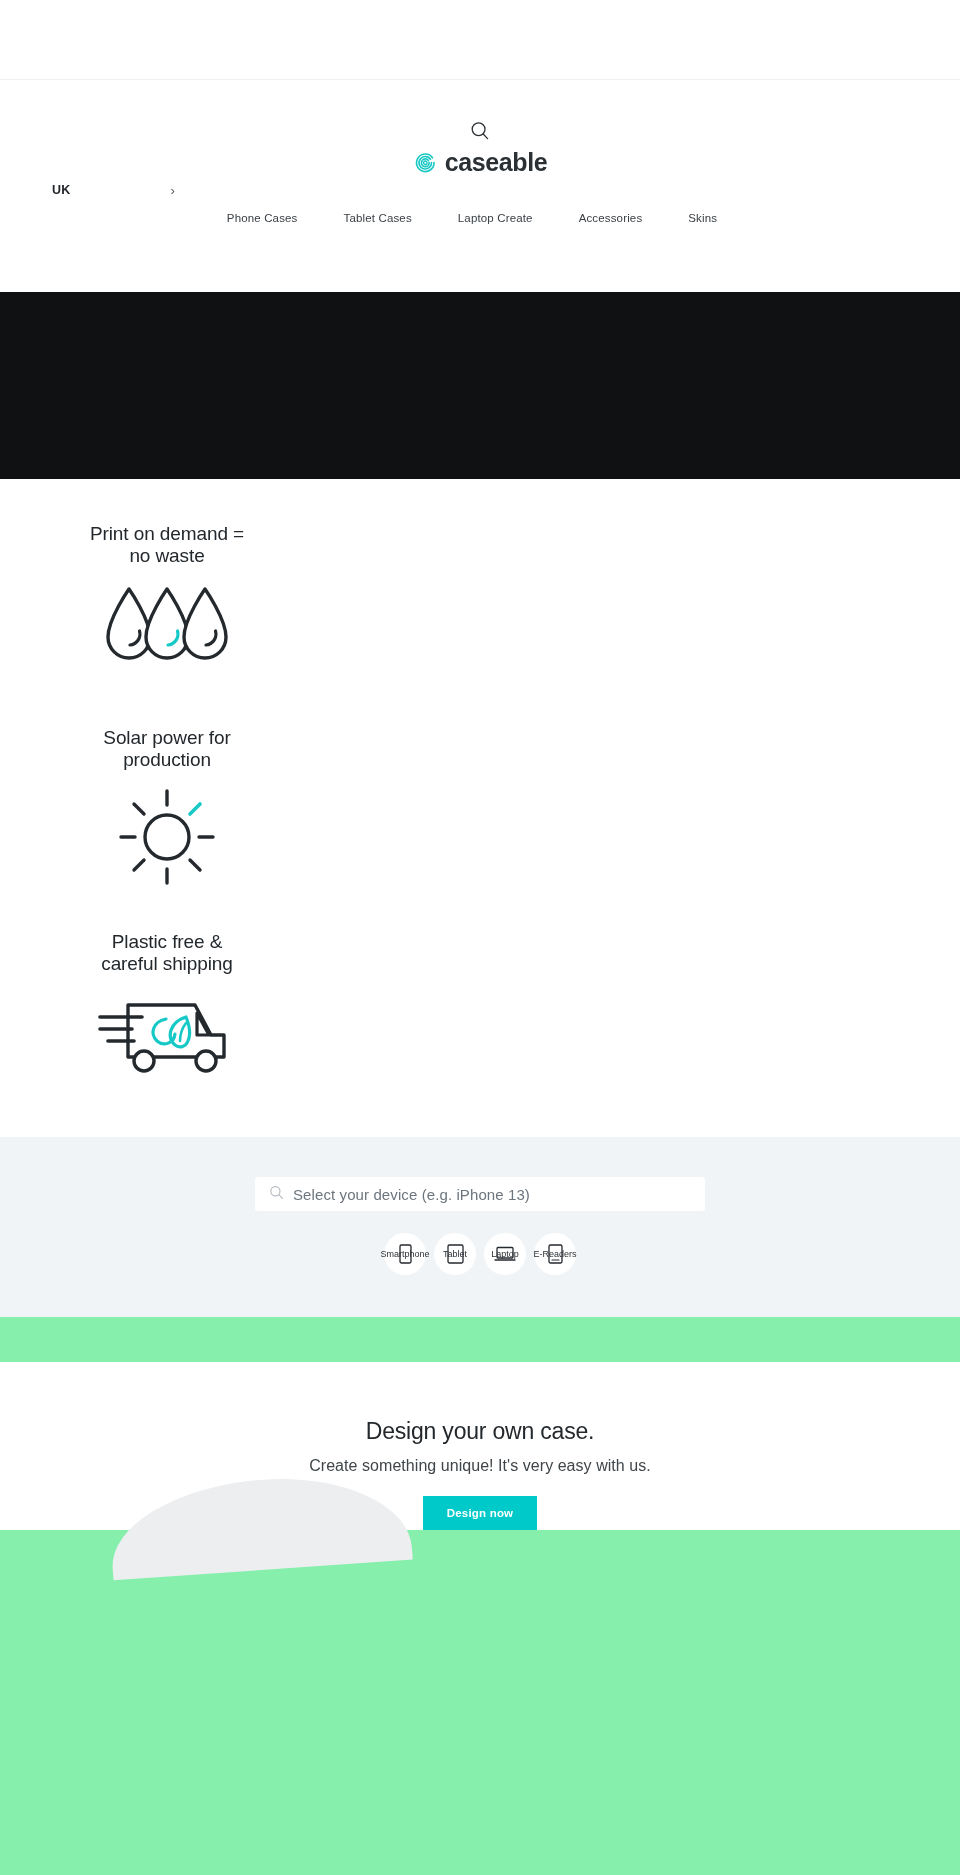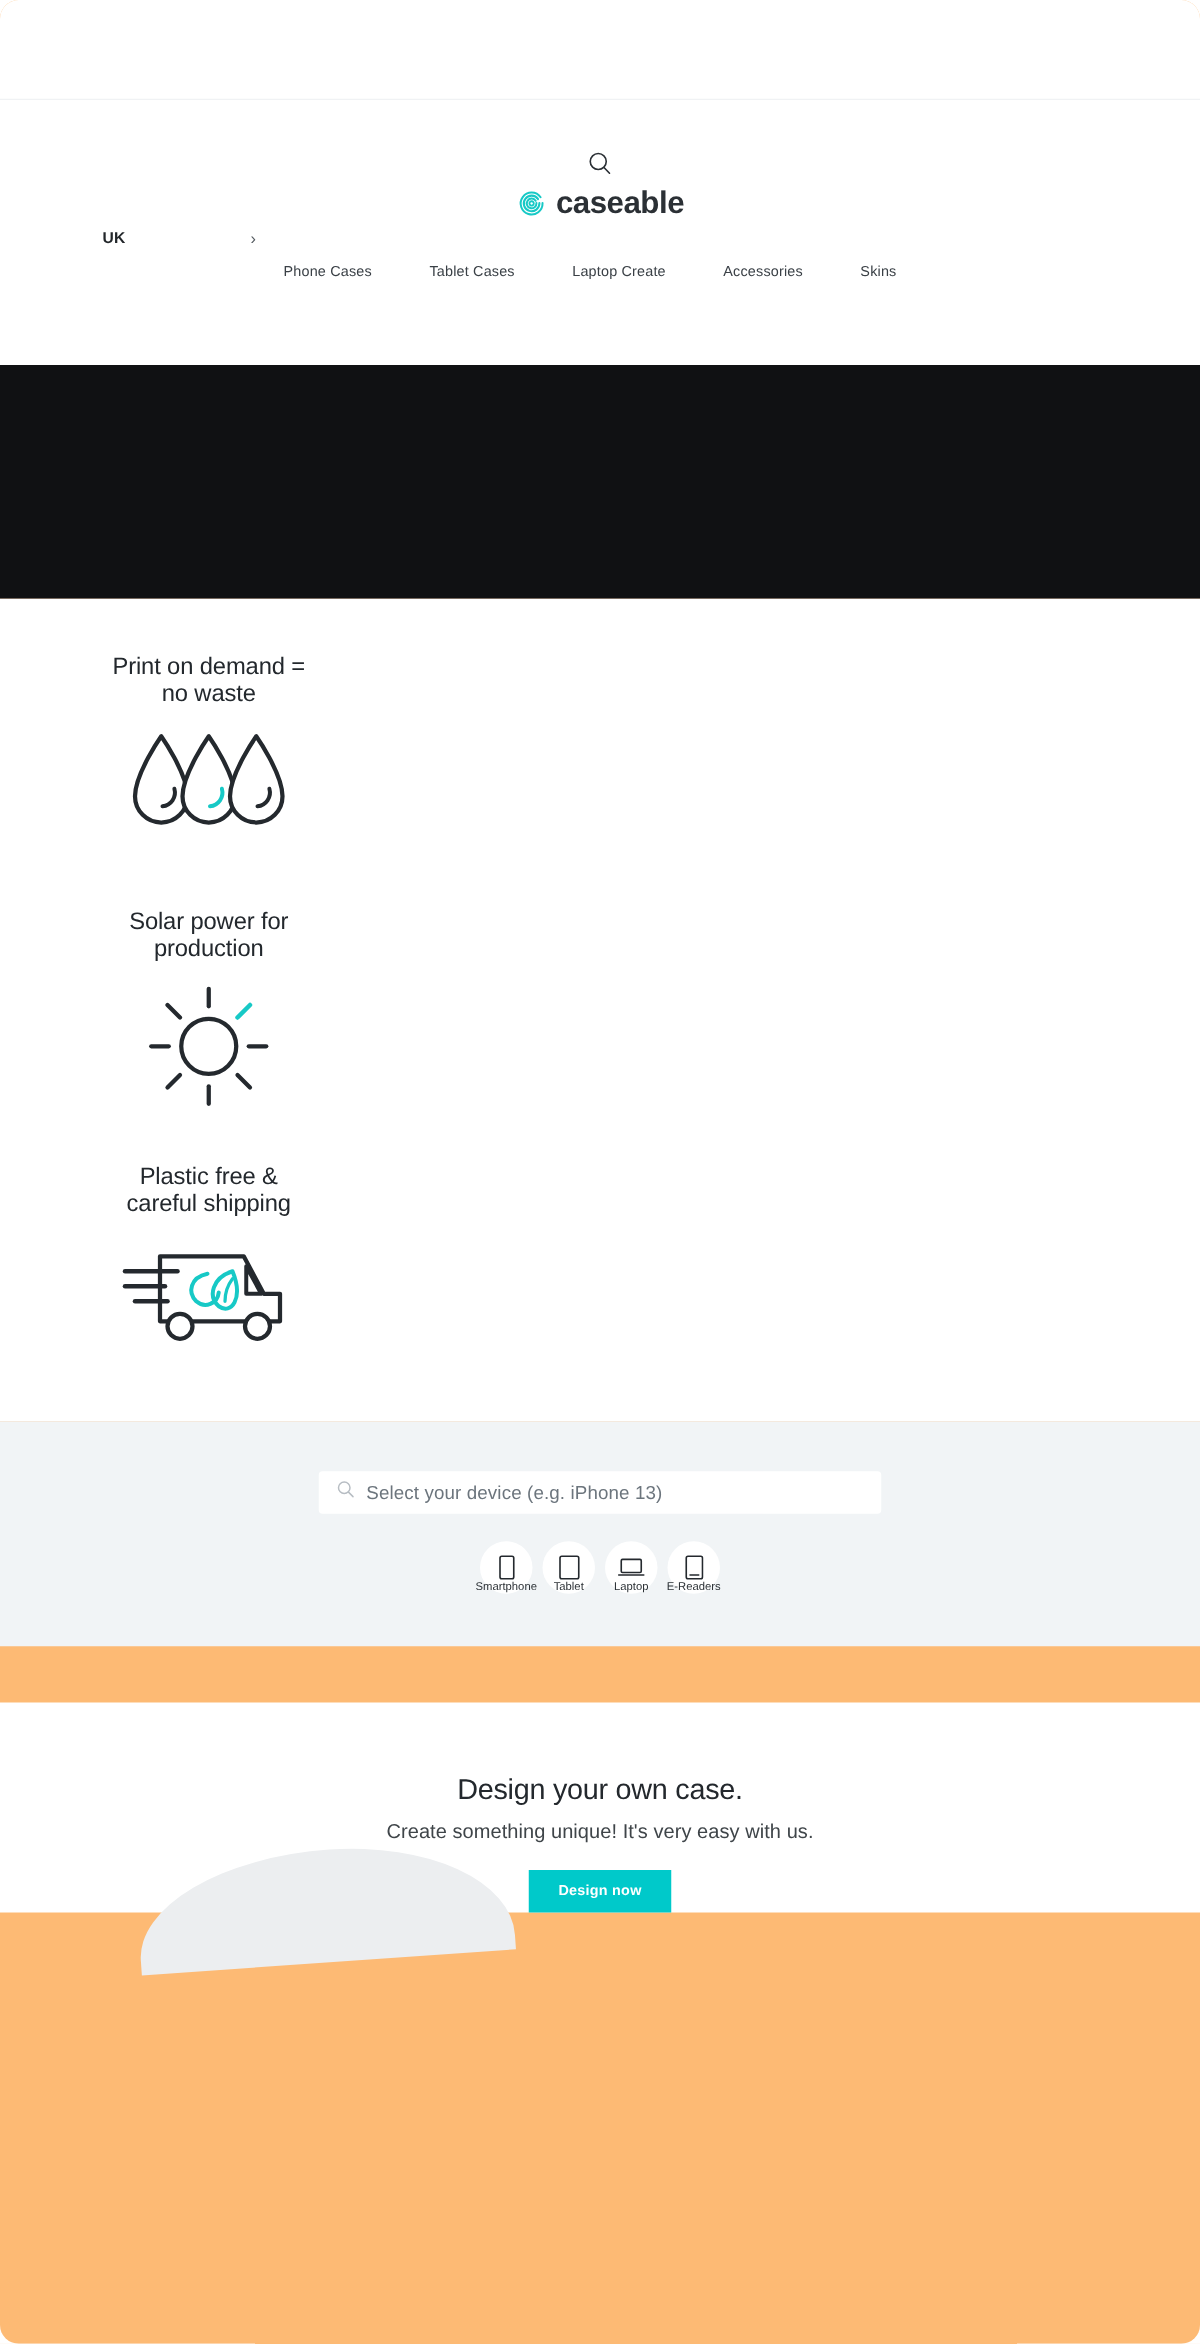--- a/index.html
+++ b/index.html
@@ -8,23 +8,22 @@
     width: 960px;
     background: #ffffff;
     font-family: "Liberation Sans", sans-serif;
     color: #22262a;
   }
 
   .page {
     width: 960px;
     min-height: 1875px;
     position: relative;
-    background: #fdba74;
+    background: #86efac;
     overflow: hidden;
-    border-radius: 15px;
   }
 
   
   .topstrip {
     height: 80px;
     background: #ffffff;
     border-bottom: 1px solid #f0f2f4;
   }
 
   
@@ -65,21 +64,20 @@
   }
 
   .country {
     position: absolute;
     left: 52px;
     top: 103px;
     display: flex;
     align-items: center;
     gap: 100px;
     cursor: pointer;
-    margin-left: 30px;
   }
   .country-label {
     font-size: 12.5px;
     font-weight: 700;
     color: #22262a;
     letter-spacing: 0.2px;
   }
   .country-chev {
     font-size: 13px;
     color: #555b61;
@@ -187,21 +185,21 @@
     width: 42px;
     height: 42px;
     border-radius: 50%;
     background: #ffffff;
     display: flex;
     align-items: center;
     justify-content: center;
   }
   .cat-label {
     position: absolute;
-    top: 31px;
+    top: 16px;
     left: 50%;
     transform: translateX(-50%);
     font-size: 9px;
     color: #2b3035;
     white-space: nowrap;
   }
 
   
   .design {
     background: #ffffff;

